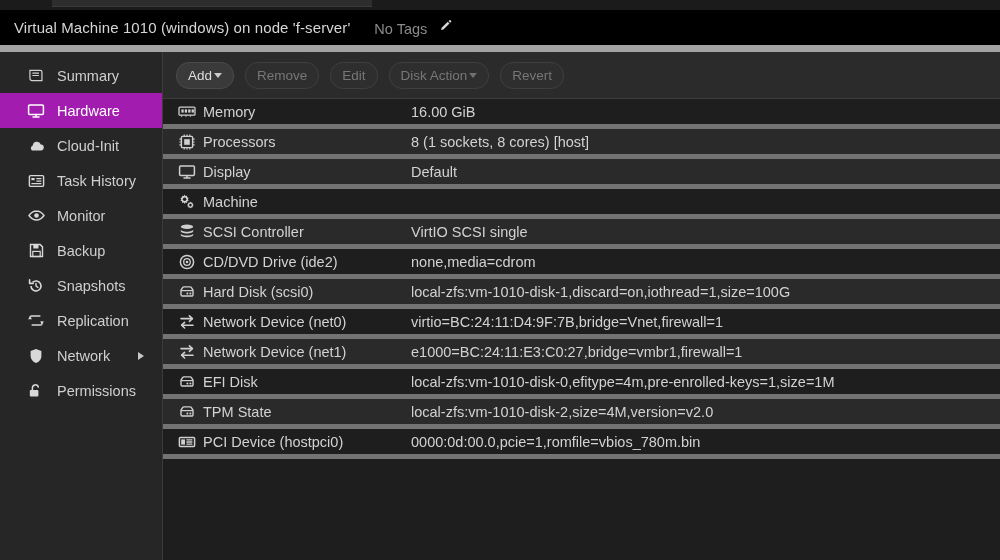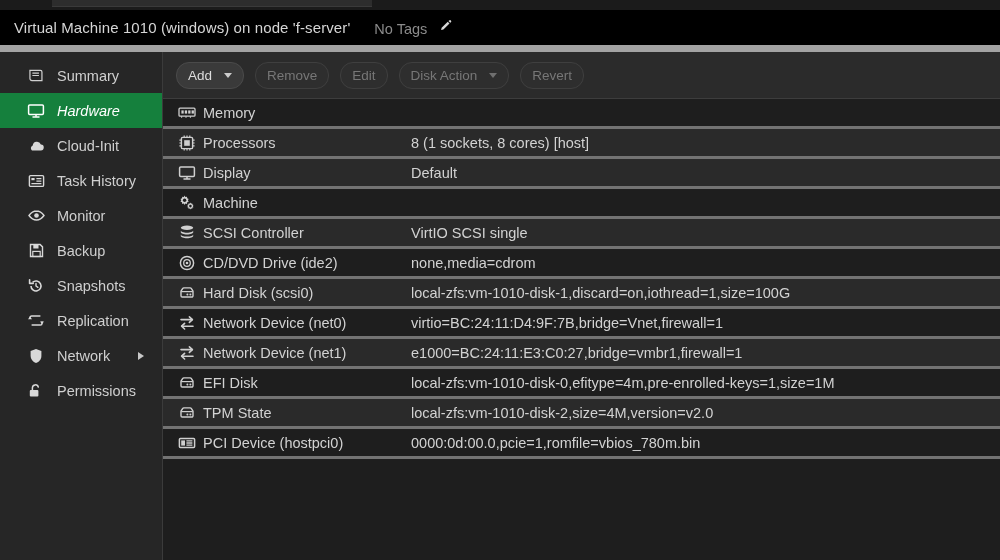--- a/index.html
+++ b/index.html
@@ -87,23 +87,22 @@
     height: 35px;
     display: flex;
     align-items: center;
     padding-left: 26px;
     color: #cfcfcf;
     font-size: 14.5px;
     position: relative;
     cursor: pointer;
   }
   .nav-item.selected {
-    background: #15803d;
+    background: #a21caf;
     color: #ffffff;
-    font-style: italic;
   }
   .nav-icon {
     width: 20px;
     height: 18px;
     flex: 0 0 20px;
     margin-right: 11px;
     display: flex;
     align-items: center;
     justify-content: center;
   }
@@ -144,21 +143,21 @@
     height: 27px;
     border: 1px solid #4a4a4a;
     border-radius: 13px;
     background: #3a3a3a;
     color: #dddddd;
     font-size: 13.5px;
     font-family: "Liberation Sans", sans-serif;
     padding: 0 11px;
     display: flex;
     align-items: center;
-    gap: 12px;
+    gap: 2px;
     cursor: pointer;
     white-space: nowrap;
   }
   .tb-btn.disabled {
     background: #2e2e2e;
     border-color: #3f3f3f;
     color: #777777;
     cursor: default;
   }
   .caret {
@@ -172,21 +171,21 @@
   
   .table {
     flex: 1 1 auto;
     overflow: hidden;
     background: #1e1e1e;
   }
   .row {
     height: 30px;
     display: flex;
     align-items: center;
-    border-bottom: 3px solid #737373;
+    border-bottom: 5px solid #737373;
     background: #1e1e1e;
     cursor: default;
   }
   .row.alt { background: #2a2a2a; }
   .row-icon {
     width: 32px;
     flex: 0 0 32px;
     display: flex;
     align-items: center;
     justify-content: center;
@@ -367,20 +366,21 @@
       </div>
 
       <div class="table" id="hw-table">
           <div class="row">
             <span class="row-icon">
               <svg width="18" height="18" viewBox="0 0 18 18">
                 <use href="#ic-memory"></use>
               </svg>
             </span>
             <span class="row-key">Memory</span>
+            <span class="row-val">16.00 GiB</span>
           </div>
           <div class="row alt">
             <span class="row-icon">
               <svg width="18" height="18" viewBox="0 0 18 18">
                 <use href="#ic-cpu"></use>
               </svg>
             </span>
             <span class="row-key">Processors</span>
             <span class="row-val">8 (1 sockets, 8 cores) [host]</span>
           </div>

